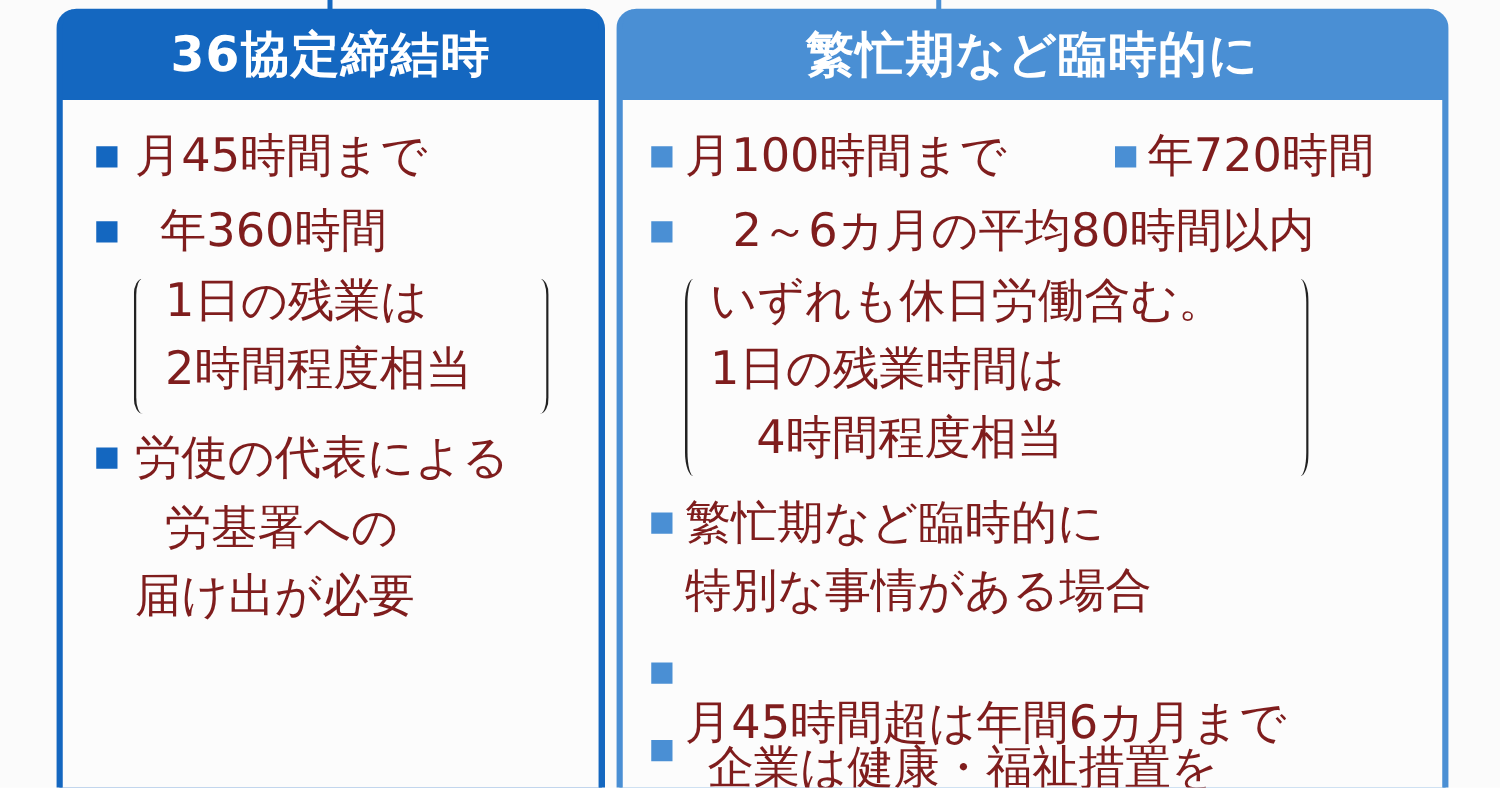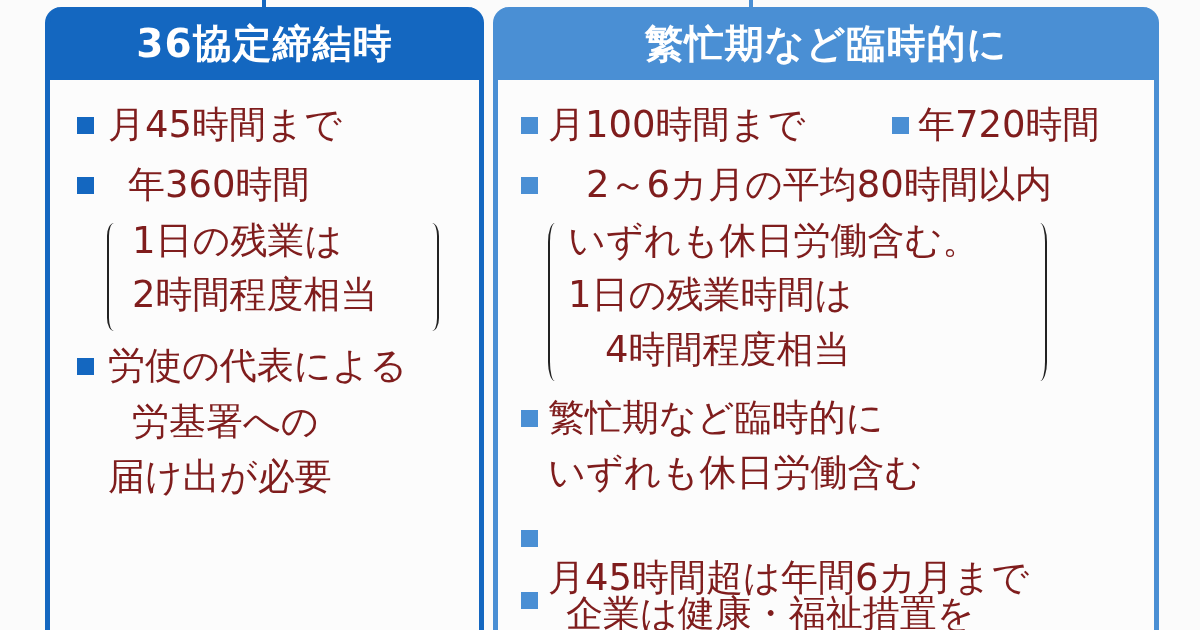--- a/index.html
+++ b/index.html
@@ -75,21 +75,21 @@
     <div class="bullet" style="left:23px; top:97px;"></div>
     <div class="line" style="left:50px; top:83px;margin-left:38px;">2～6カ月の平均80時間以内</div>
     <div class="paren open" style="left:50px; top:143px; height:158px;"></div>
     <div class="line" style="left:70px; top:139px;">いずれも休日労働含む。</div>
     <div class="line" style="left:70px; top:193px;">1日の残業時間は</div>
     <div class="line" style="left:70px; top:248px;margin-left:37px;">4時間程度相当</div>
     <div class="paren close" style="left:535px; top:143px; height:158px;"></div>
 
     <div class="bullet" style="left:23px; top:330px;"></div>
     <div class="line" style="left:50px; top:316px;">繁忙期など臨時的に</div>
-    <div class="line" style="left:50px; top:371px;">いずれも休日労働含む</div>
+    <div class="line" style="left:50px; top:371px;">特別な事情がある場合</div>
 
     <div class="bullet" style="left:23px; top:450px;"></div>
     <div class="line" style="left:50px; top:436px;margin-top:40px;">月45時間超は年間6カ月まで</div>
 
     <div class="bullet" style="left:23px; top:512px;"></div>
     <div class="line" style="left:50px; top:512px;margin-left:18px;">企業は健康・福祉措置を</div>
   </div>
 </div>
 
 </body></html>

